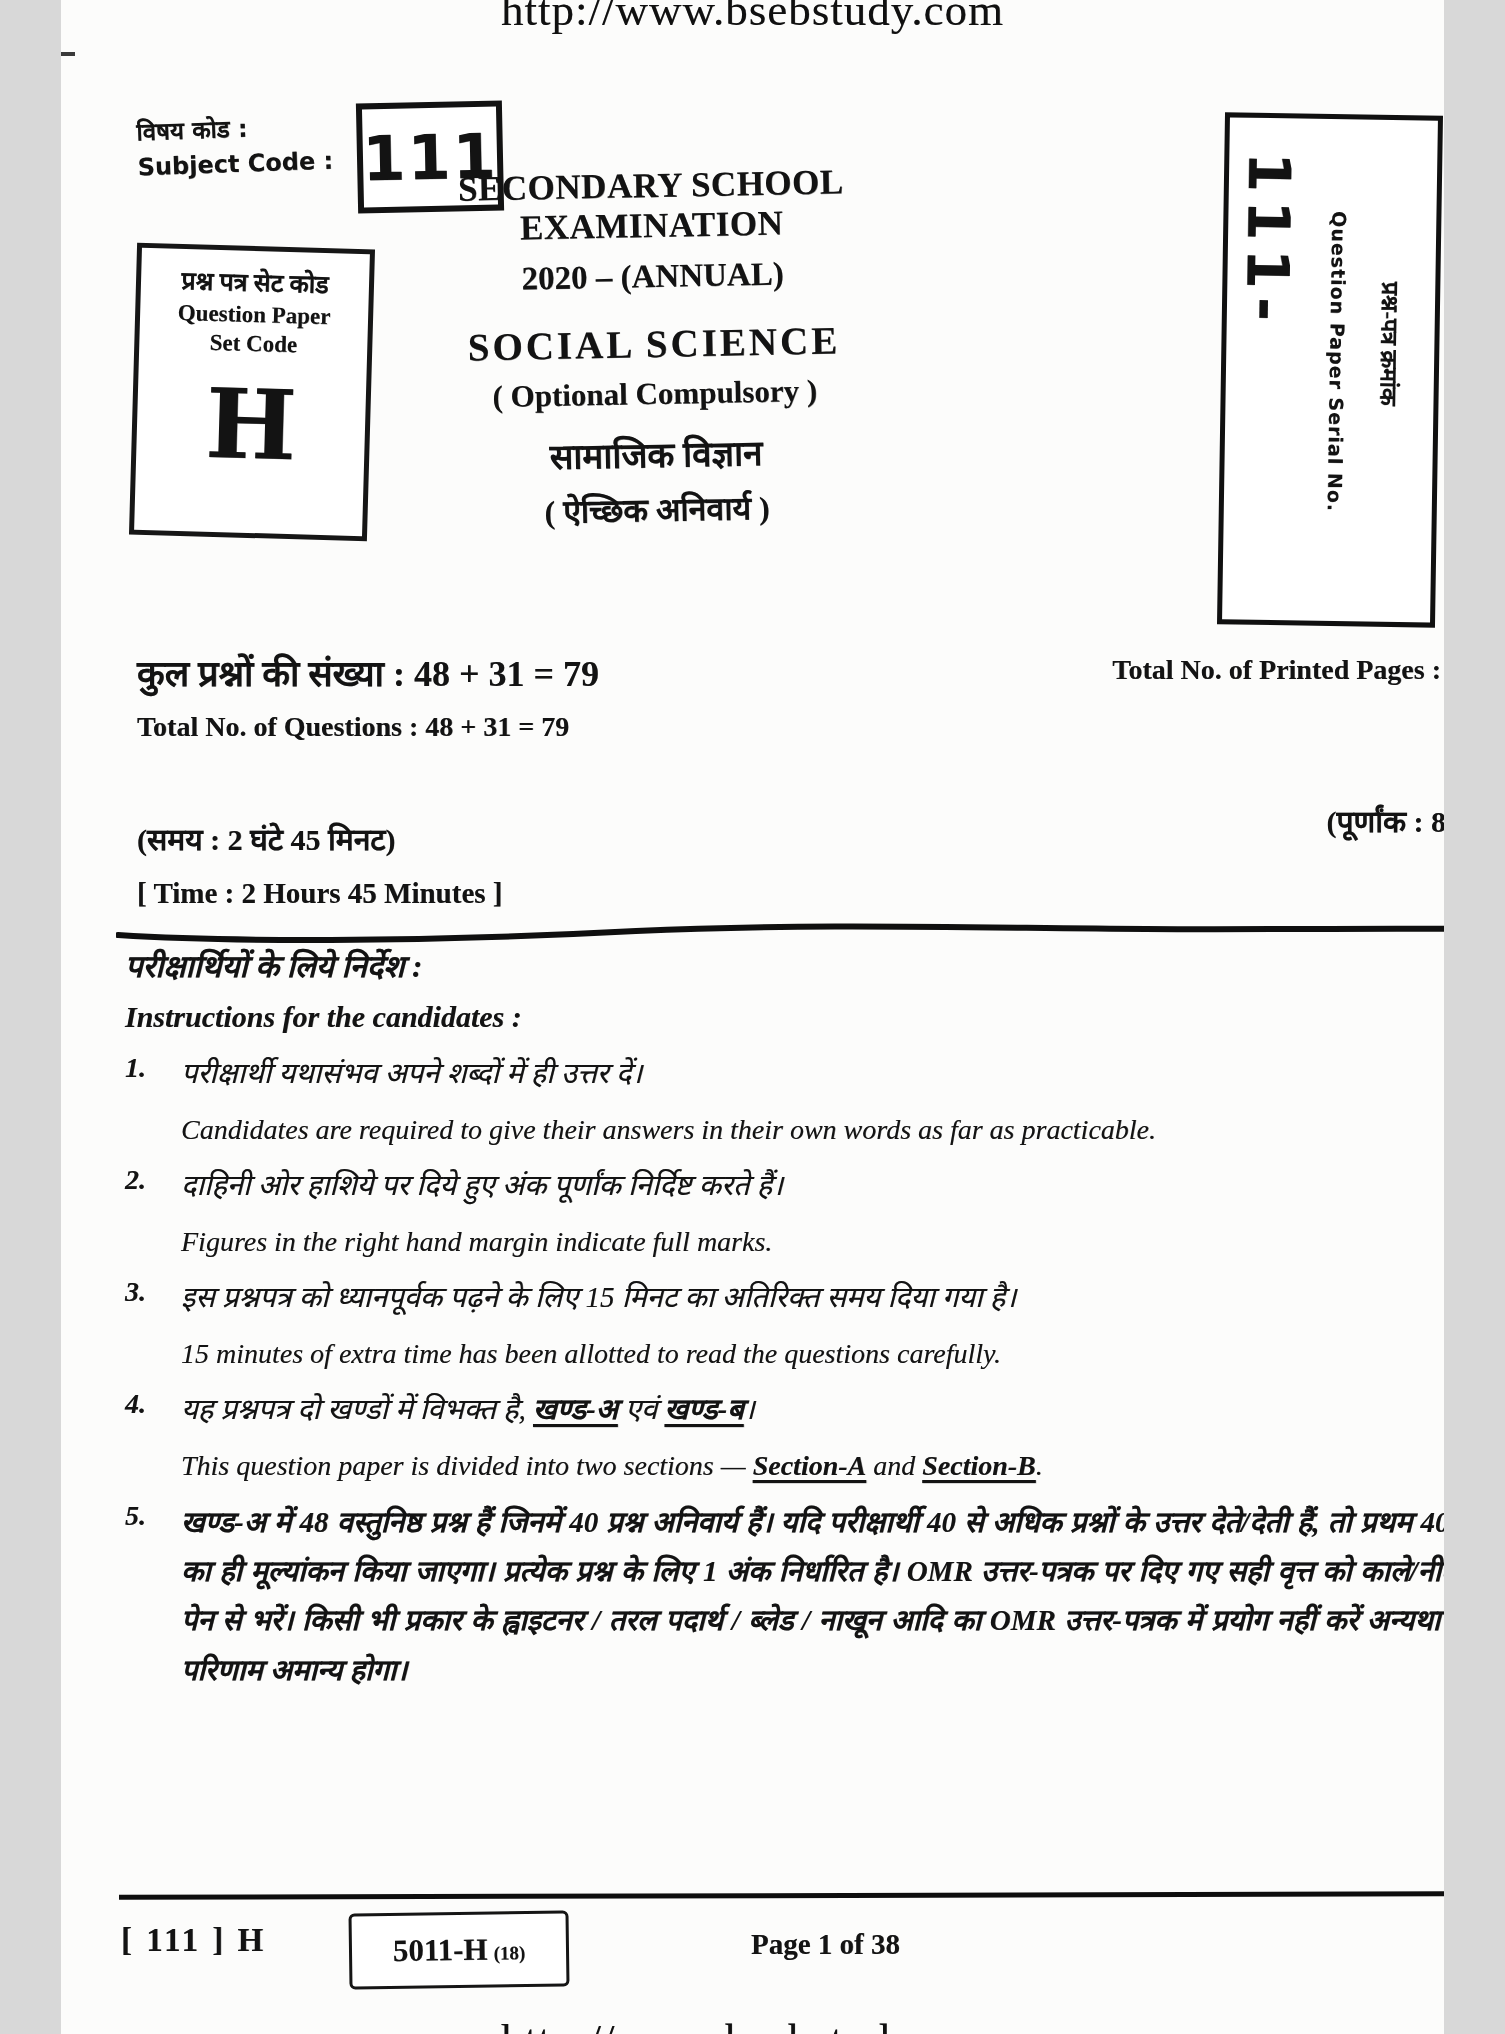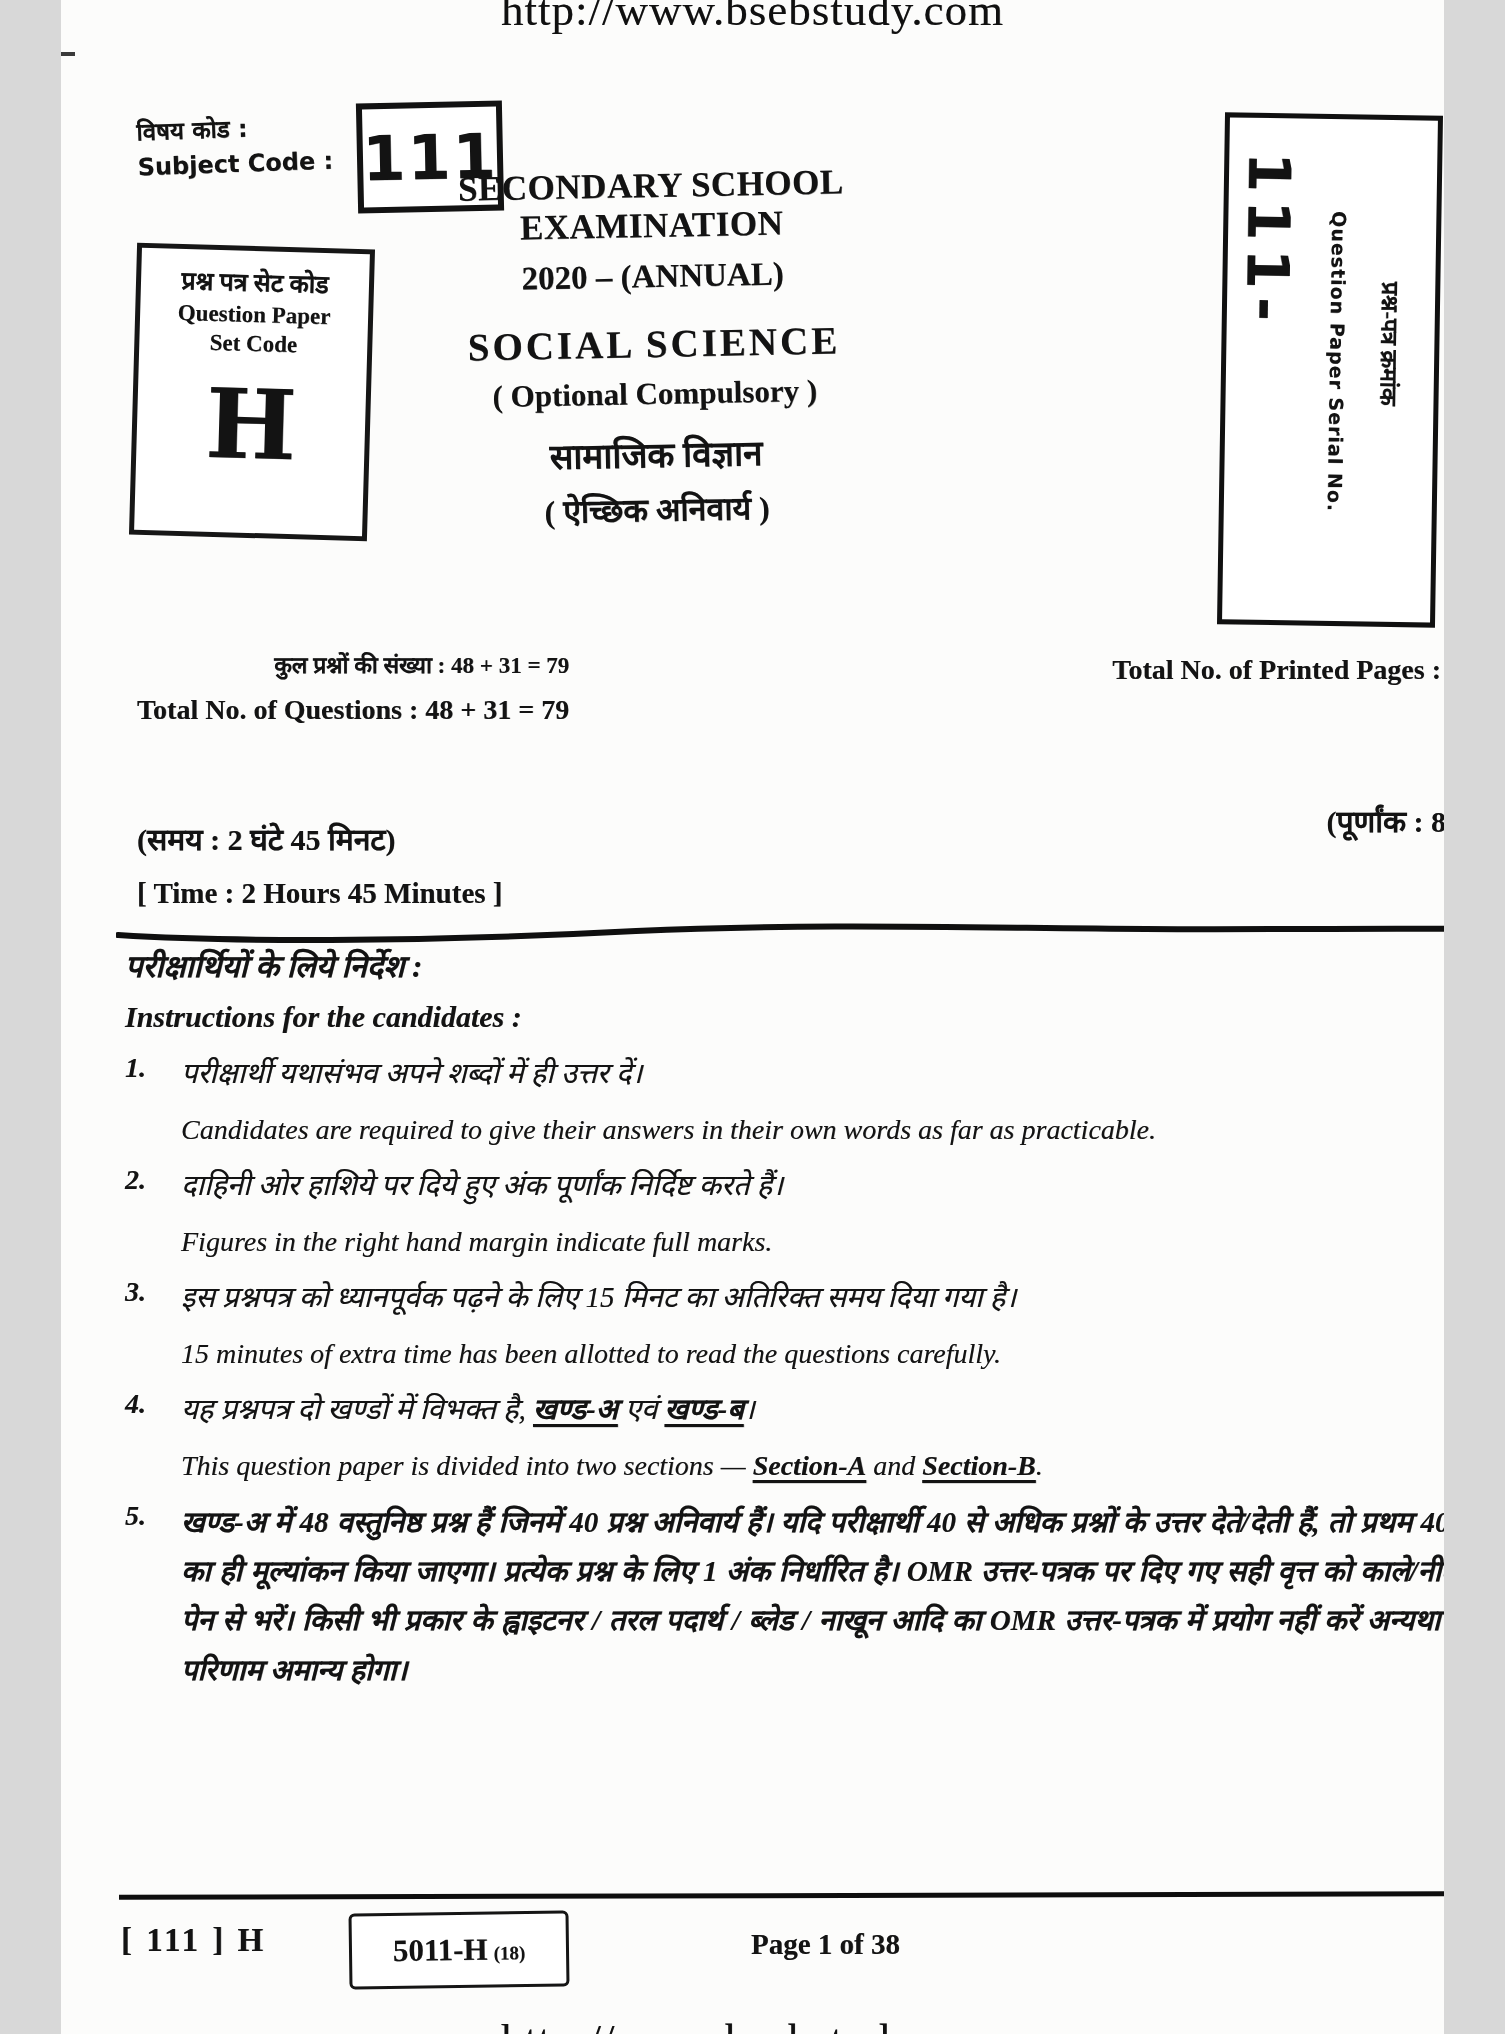--- a/index.html
+++ b/index.html
@@ -48,21 +48,21 @@
   .serial-prefix{position:absolute;left:6px;top:34px;writing-mode:vertical-rl;
     font-family:"DejaVu Sans","Liberation Sans",sans-serif;font-weight:800;font-size:58px;letter-spacing:8px;}
   .serial-en{position:absolute;left:100px;top:92px;writing-mode:vertical-rl;
     font-family:"DejaVu Sans","Liberation Sans",sans-serif;font-weight:800;font-size:19px;letter-spacing:1px;}
   .serial-hi{position:absolute;left:146px;top:162px;writing-mode:vertical-rl;
     font-weight:800;font-size:23px;}
 
   
   .meta-left{position:absolute;left:76px;top:648px;}
   .meta-right{position:absolute;left:840px;top:640px;width:575px;text-align:right;}
-  .meta-hi{font-weight:700;font-size:23px;text-align:right;}
+  .meta-hi{font-weight:700;font-size:36px;text-align:right;}
   .meta-en{font-weight:800;font-size:28px;margin-top:14px;font-family:"Liberation Serif",serif;}
   .time-left{position:absolute;left:76px;top:818px;}
   .time-right{position:absolute;left:840px;top:800px;width:570px;text-align:right;}
   .time-hi{font-weight:700;font-size:30px;}
   .time-en{font-weight:800;font-size:29px;margin-top:18px;}
 
   .divider{position:absolute;left:55px;top:922px;width:1400px;height:24px;}
 
   
   .instructions{position:absolute;left:64px;top:944px;width:1392px;}

